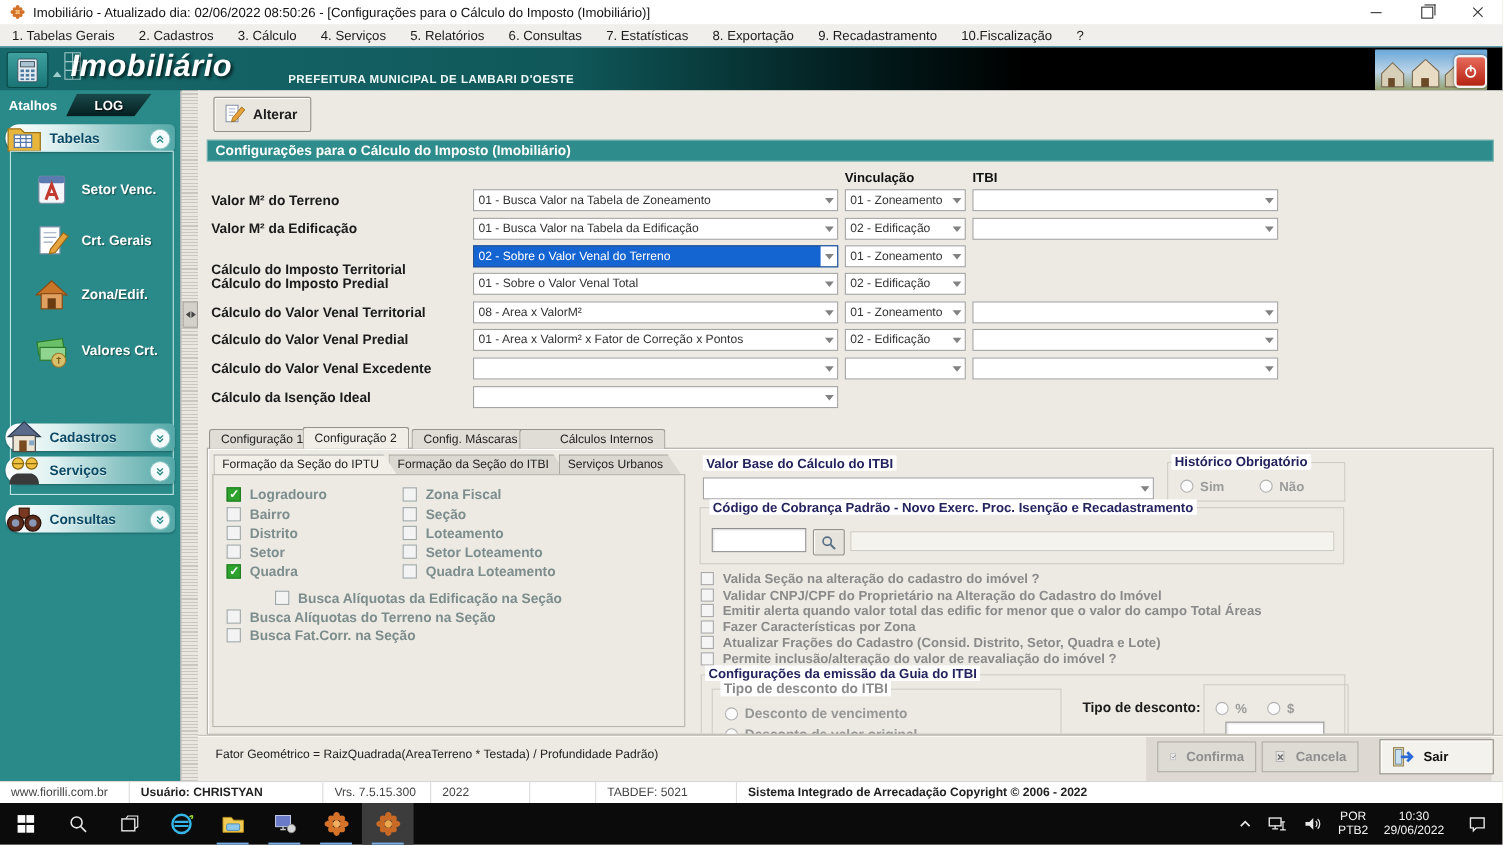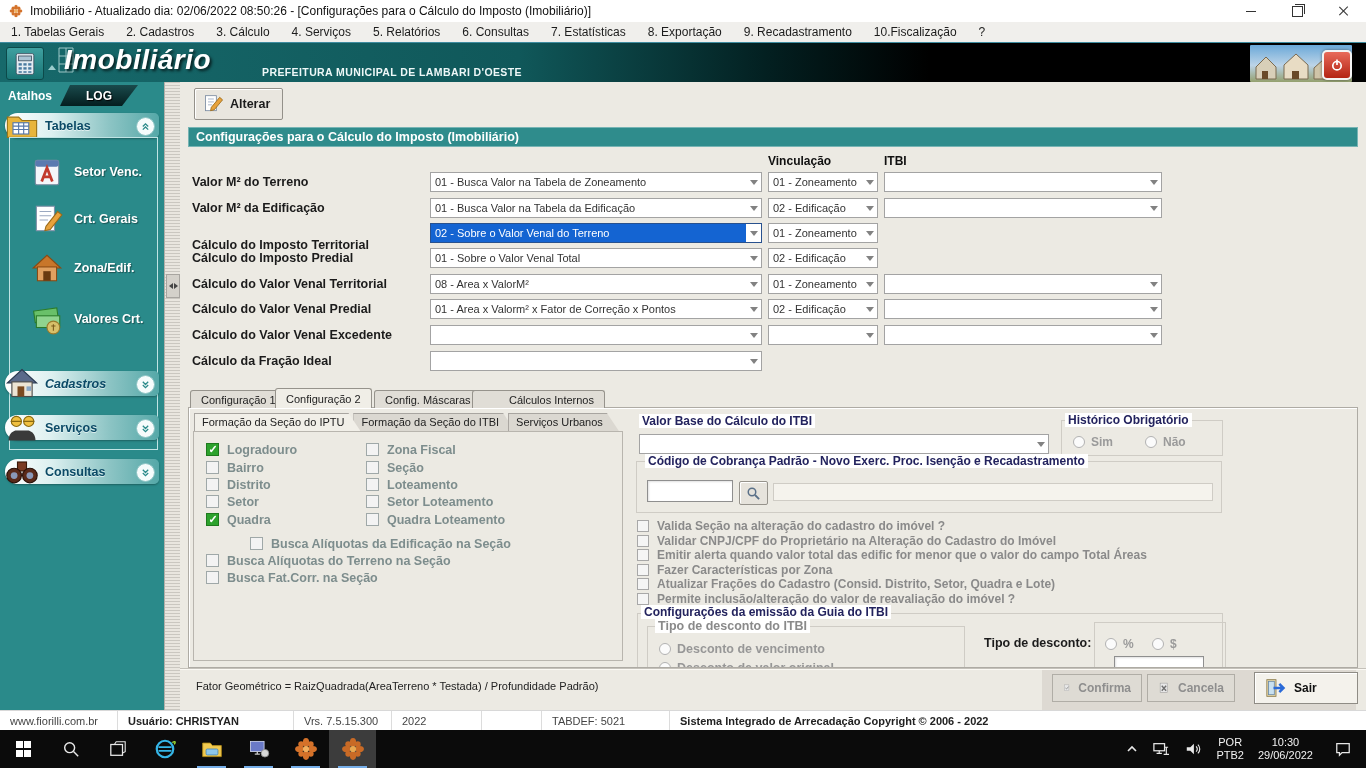--- a/index.html
+++ b/index.html
@@ -248,21 +248,21 @@
       <svg class="sicon" viewBox="0 0 32 32">
           <rect x="4" y="7" width="22" height="11" fill="#69c069" stroke="#2a7a2a" transform="rotate(-8 15 12)"></rect>
           <rect x="6" y="13" width="22" height="11" fill="#8fd48f" stroke="#2a7a2a"></rect>
           <circle cx="22" cy="24" r="6" fill="#d8c06a" stroke="#9a7a2a"></circle>
           <path d="M22 21 v6 M20 22.5 h4" stroke="#7a5a1a"></path>
         </svg>
       <span class="tlabel">Valores Crt.</span>
     </div>
   </div>
 
-  <div class="sgroup" style="top:289px;font-style:italic;">
+  <div class="sgroup" style="top:303px;">
     <svg class="bigico" viewBox="0 0 32 32">
         <path d="M3 16 L16 4 L29 16z" fill="#5a6a8a" stroke="#2a3a50"></path>
         <rect x="7" y="15" width="18" height="13" fill="#ece4d4" stroke="#4a4a4a"></rect>
         <rect x="12" y="19" width="6" height="9" fill="#7a4a20"></rect>
         <rect x="20" y="19" width="4" height="4" fill="#88a8c8"></rect>
       </svg>
     <span class="glabel">Cadastros</span>
     <div class="chevcirc">
       <svg width="9" height="9" viewBox="0 0 10 10">
           <path d="M2 2 L5 5 L8 2 M2 5.5 L5 8.5 L8 5.5" stroke="#2a8a8a" stroke-width="1.4" fill="none"></path>
@@ -448,21 +448,21 @@
         <i class="chevi"></i>
       </span>
     </div>
   <div class="combo c-itbi" style="top:243px;">
       <span class="tx"></span>
       <span class="chevbox">
         <i class="chevi"></i>
       </span>
     </div>
 
-  <div class="flabel" style="top:272px;">Cálculo da Fração Ideal</div>
+  <div class="flabel" style="top:272px;">Cálculo da Isenção Ideal</div>
   <div class="combo c-val" style="top:269px;">
       <span class="tx"></span>
       <span class="chevbox">
         <i class="chevi"></i>
       </span>
     </div>
 
   <div class="mtab" style="left:10px;">Configuração 1</div>
   <div class="mtab active" style="left:95px;">Configuração 2</div>
   <div class="mtab" style="left:194px;">Config. Máscaras</div>

